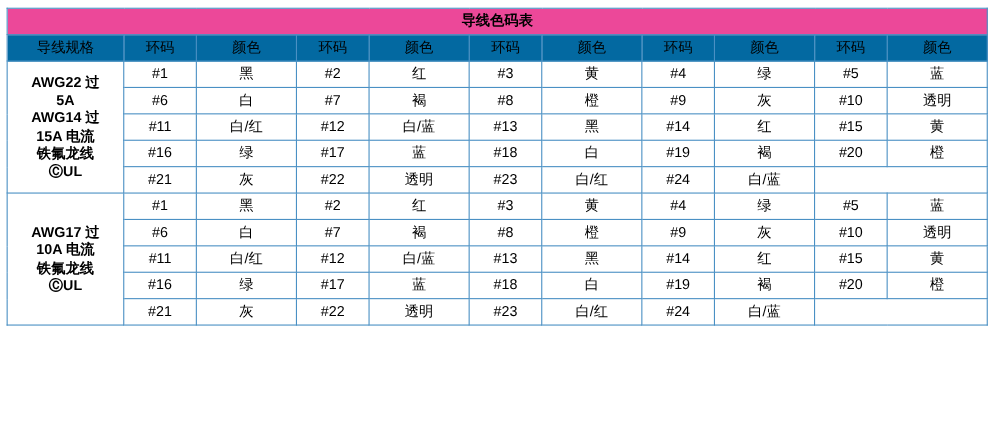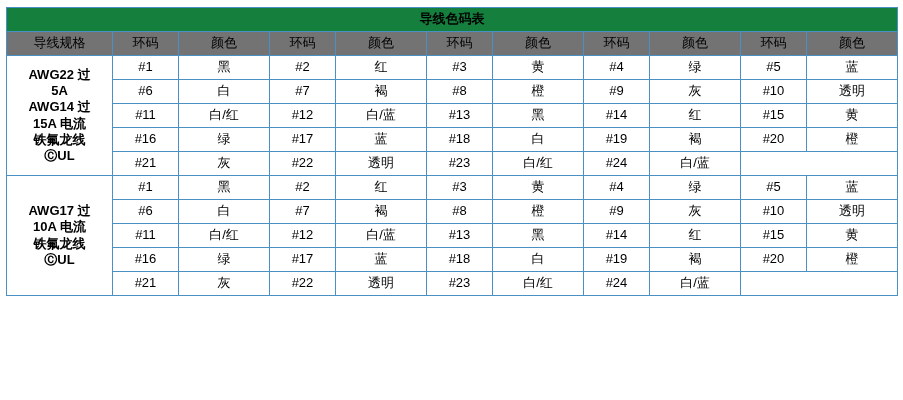--- a/index.html
+++ b/index.html
@@ -31,27 +31,27 @@
     border: 1px solid #4a90c4;
     text-align: center;
     vertical-align: middle;
     font-size: 13px;
     line-height: 1.25;
     padding: 3px 2px;
     height: 24px;
     box-sizing: border-box;
   }
   .title-cell {
-    background: #15803d;
+    background: #ec4899;
     font-weight: bold;
     font-size: 14px;
     height: 25px;
   }
   .head-cell {
-    background: #737373;
+    background: #0369a1;
     font-size: 13px;
     height: 26px;
   }
   .label-cell {
     font-size: 13px;
     line-height: 1.45;
     font-weight: bold;
   }
   .code-cell {
     font-size: 12.5px;

